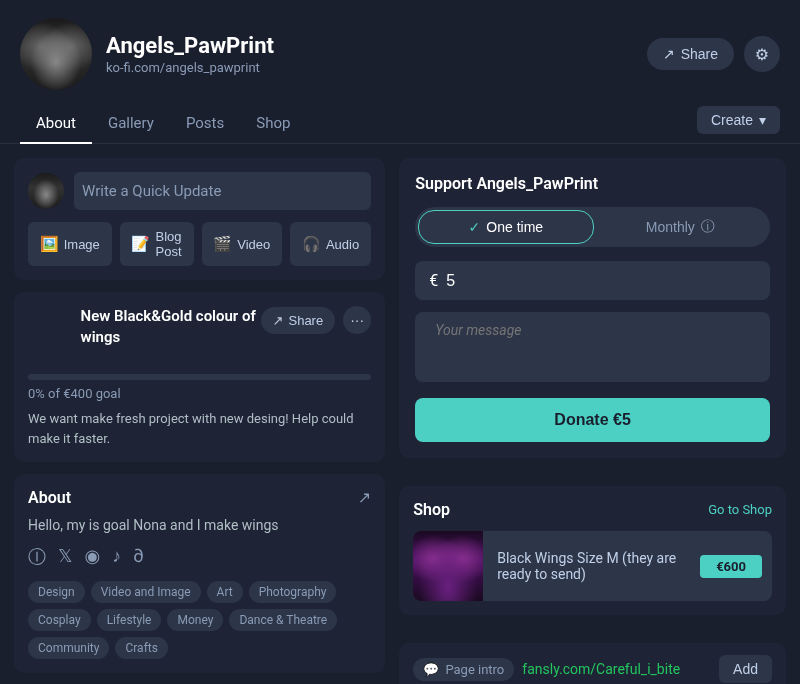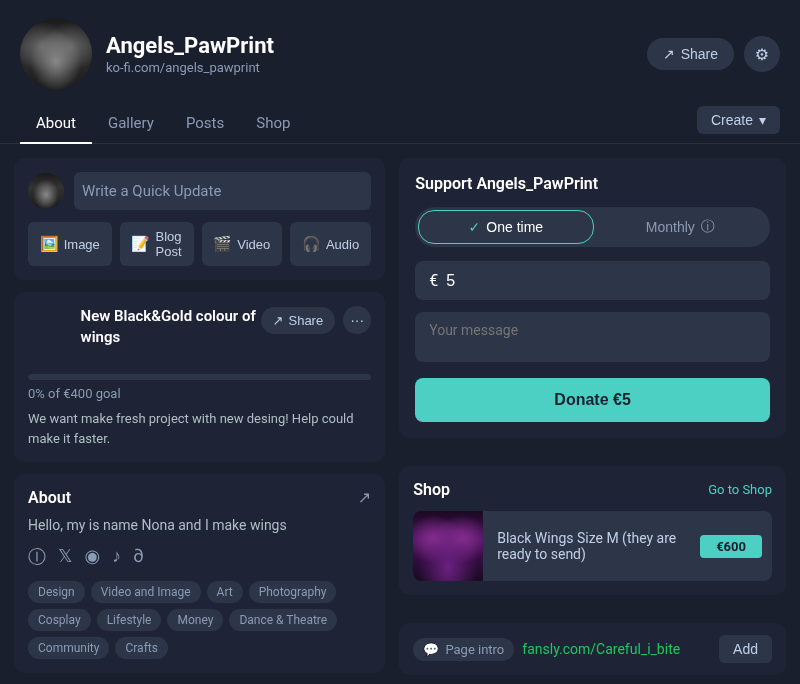--- a/index.html
+++ b/index.html
@@ -390,26 +390,27 @@
       flex: 1;
       outline: none;
     }
     .message-textarea {
       width: 100%;
       background: #2d3548;
       border: none;
       border-radius: 8px;
       color: #8a9bb5;
       font-size: 14px;
-      padding: 10px 14px;
+      padding: 10px 20px;
       resize: none;
-      height: 50px;
+      height: 70px;
       margin-bottom: 12px;
       outline: none;
       font-family: inherit;
+      font-style: italic;
     }
     .donate-btn {
       width: 100%;
       background: #4dd0c4;
       border: none;
       border-radius: 8px;
       color: #1a1f2e;
       font-size: 16px;
       font-weight: 700;
       padding: 13px;
@@ -608,21 +609,21 @@
       <div class="goal-desc">We want make fresh project with new desing! Help could make it faster.</div>
     </div>
 
     <div class="about-card">
       <div class="about-header">
         <div class="about-title">About</div>
         <button class="btn-edit">
           <span>↗</span>
         </button>
       </div>
-      <div class="about-text">Hello, my is name Nona and I make wings</div>
+      <div class="about-text">Hello, my is goal Nona and I make wings</div>
       <div class="social-icons">
         <span class="social-icon">Ⓘ</span>
         <span class="social-icon">𝕏</span>
         <span class="social-icon">◉</span>
         <span class="social-icon">♪</span>
         <span class="social-icon">∂</span>
       </div>
       <div class="tags-container">
         <span class="tag">Design</span>
         <span class="tag">Video and Image</span>

